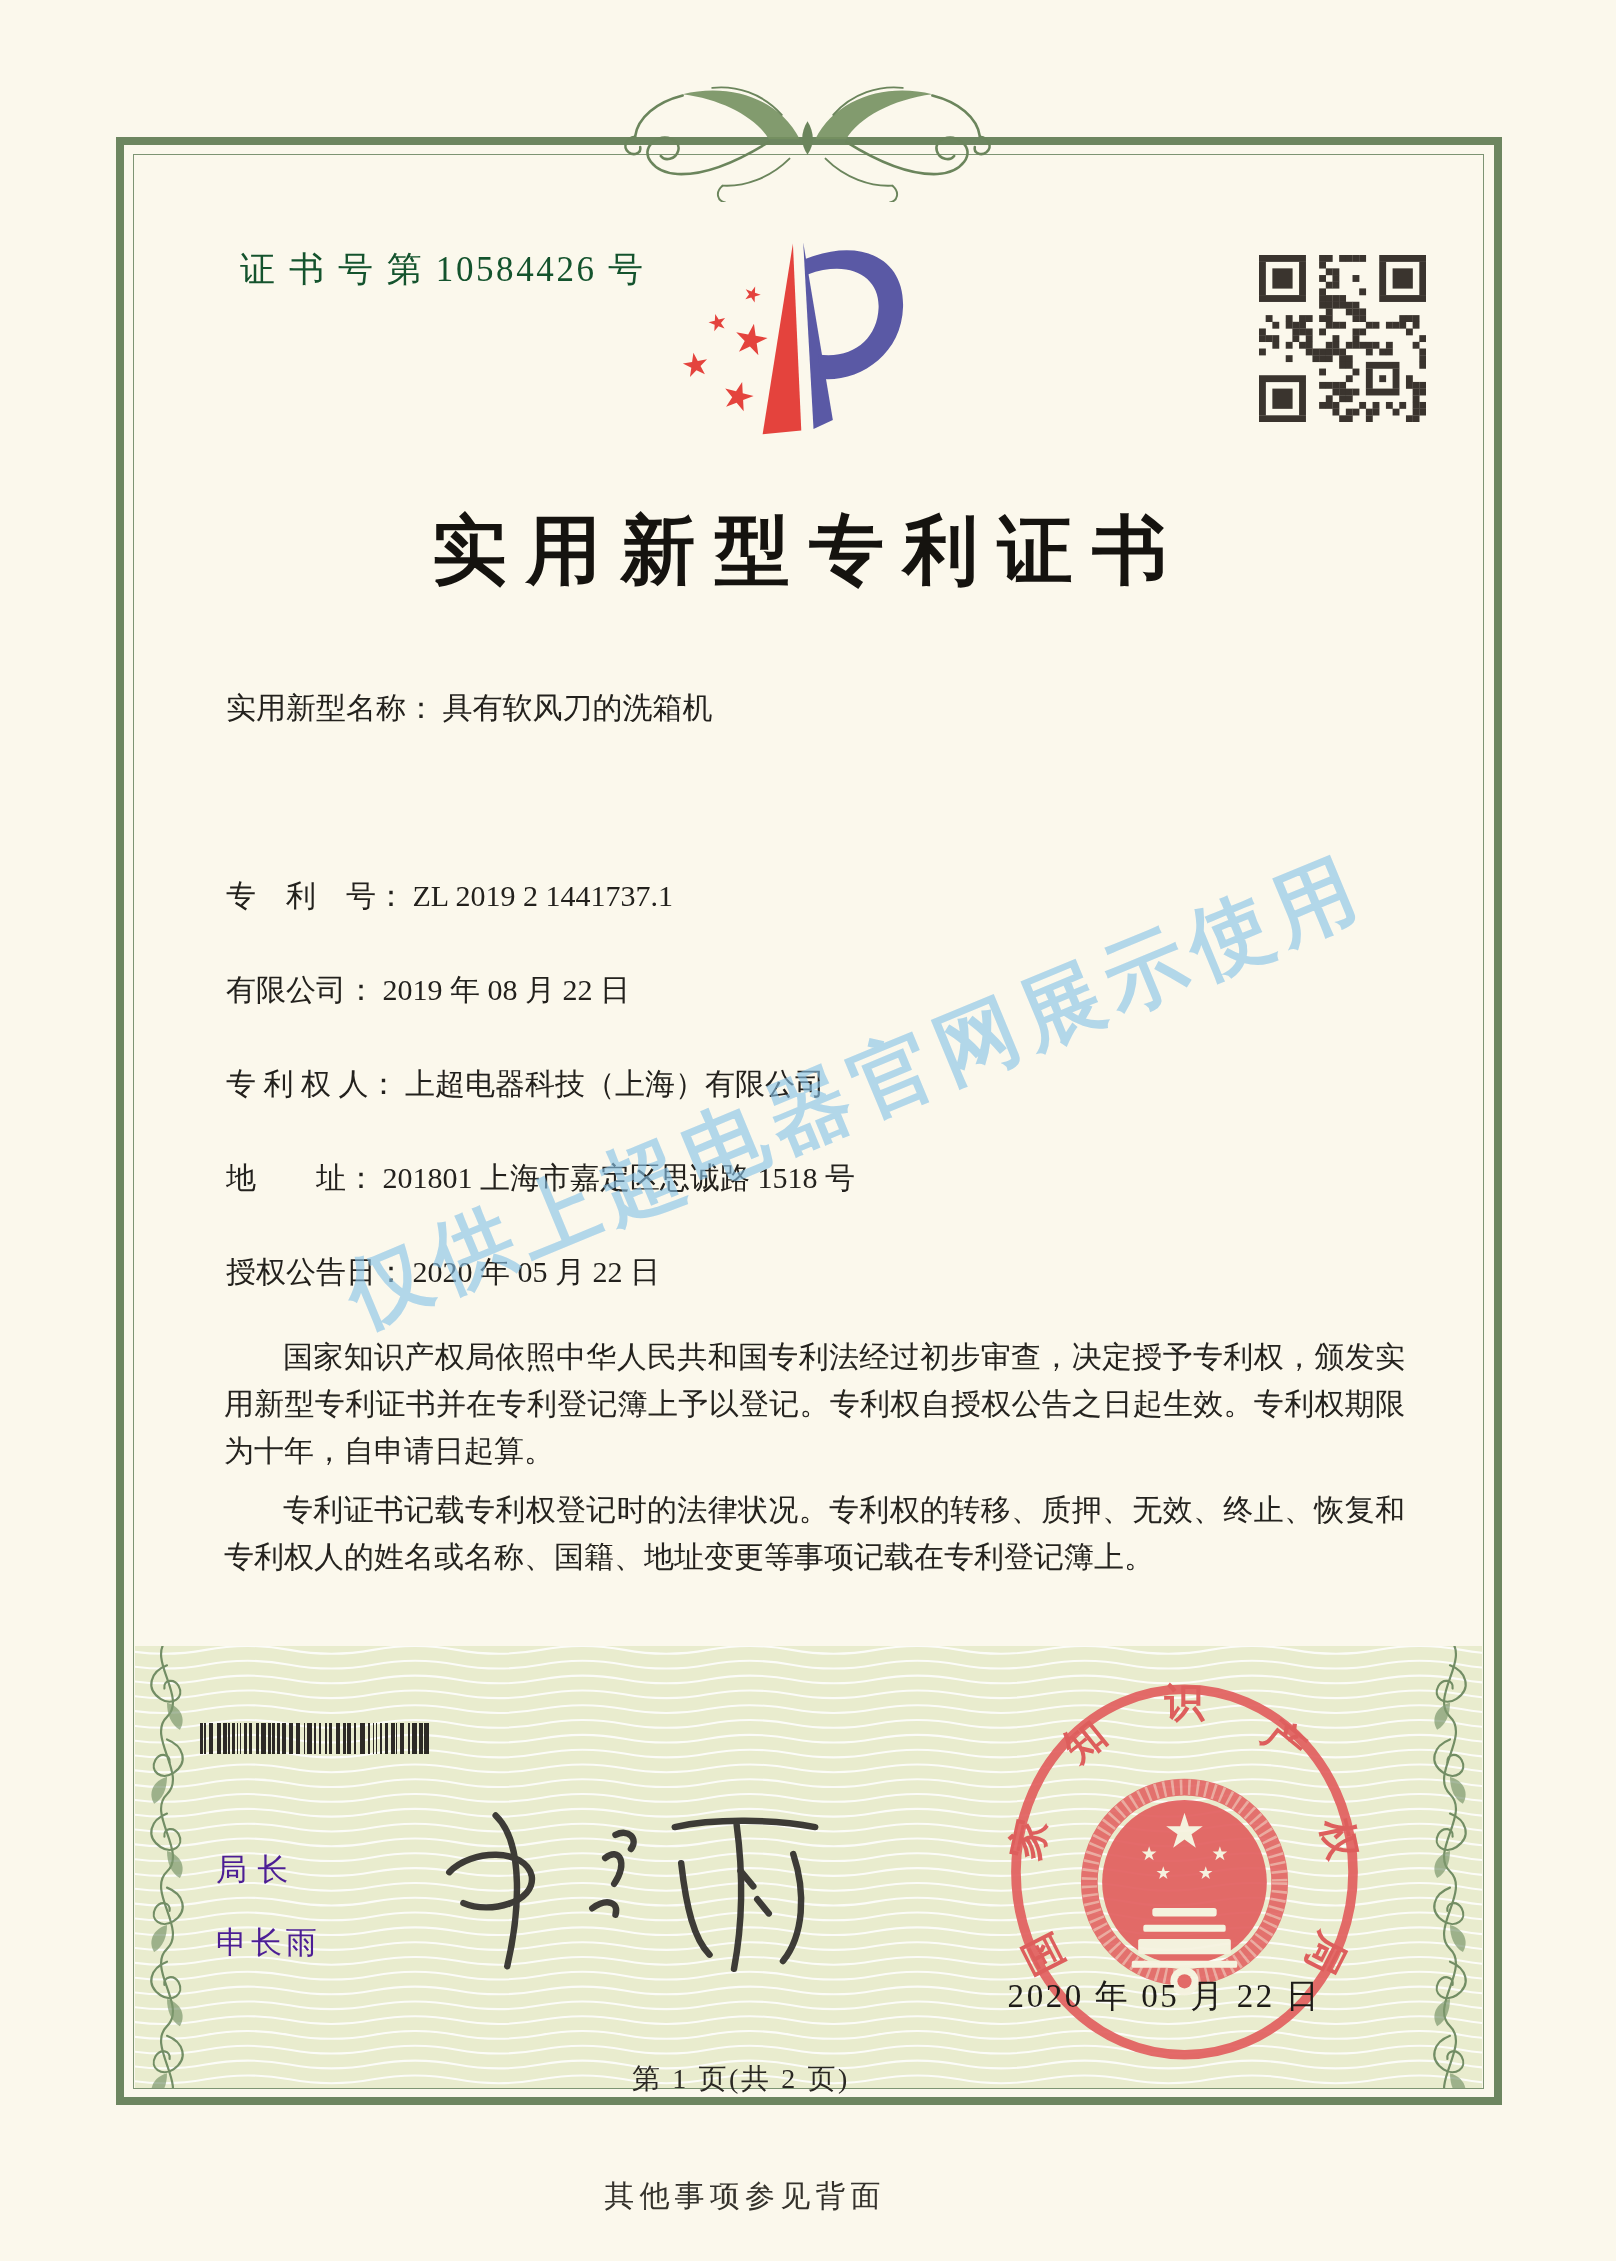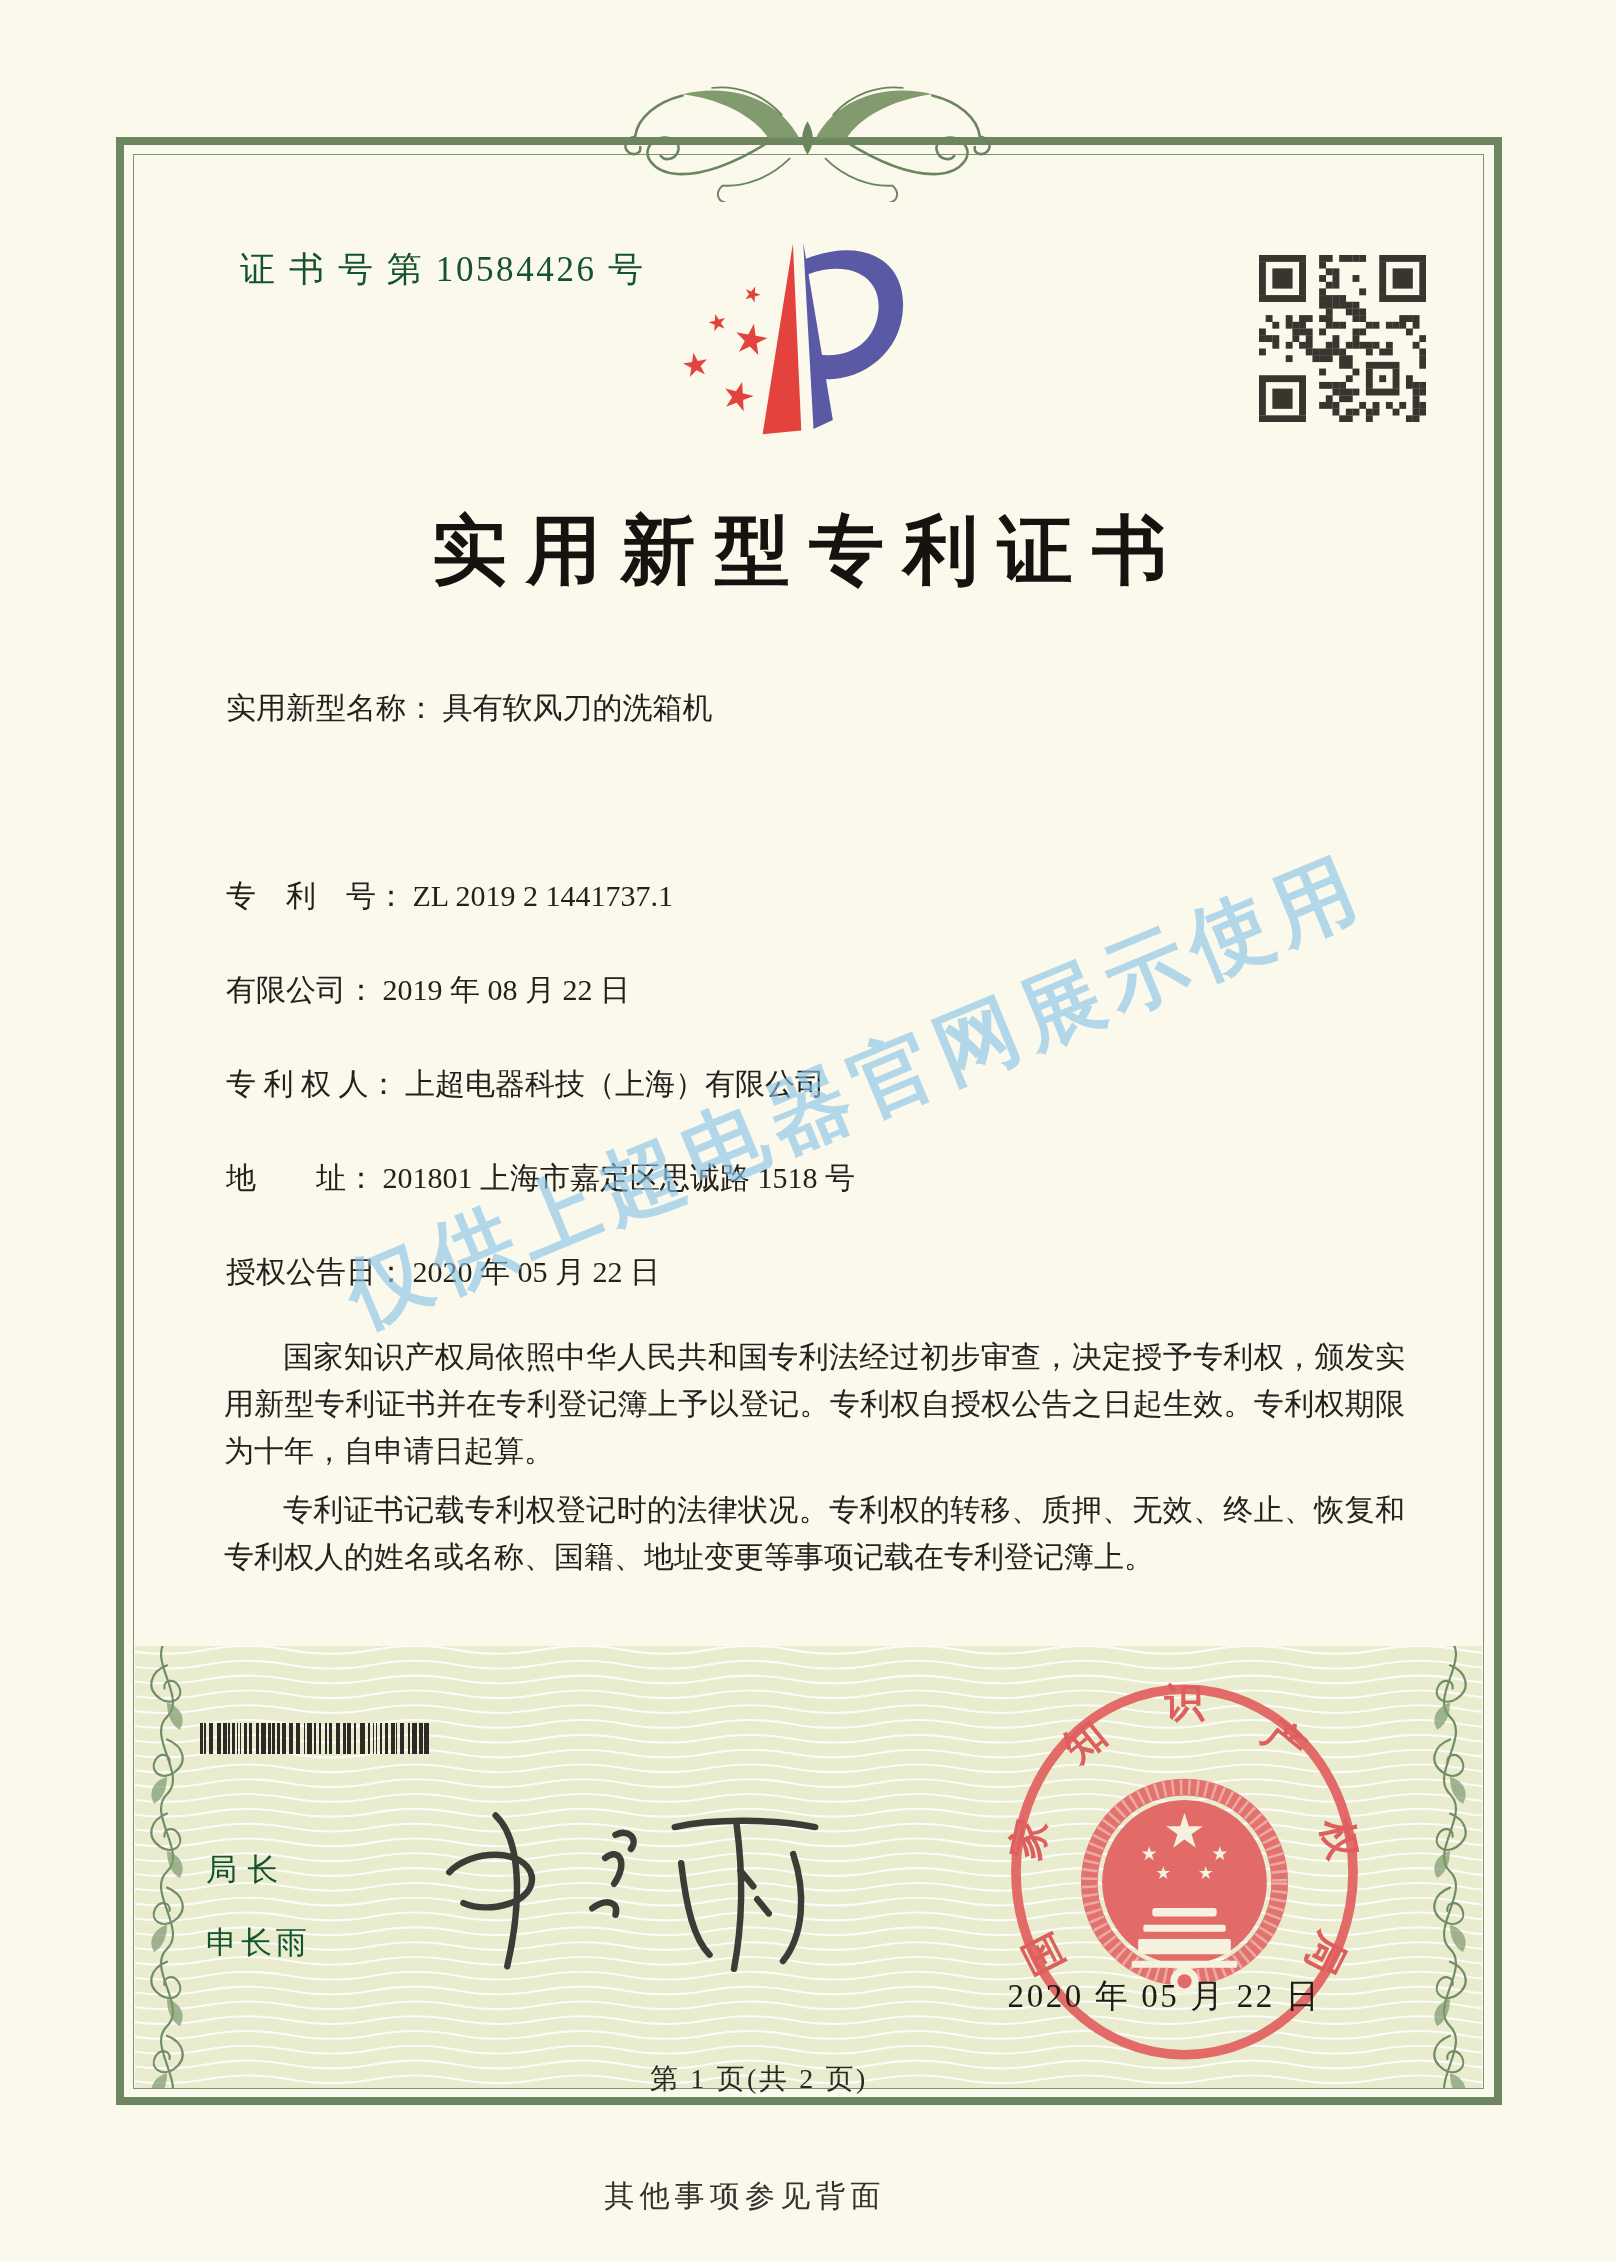--- a/index.html
+++ b/index.html
@@ -52,30 +52,30 @@
     background:var(--waveBg); z-index:3; overflow:hidden;}
   .wave-zone svg.waves{position:absolute; inset:0;}
   .side-orn{position:absolute; top:0; width:62px; height:442px;}
   .side-orn.left{left:1.3px;}
   .side-orn.right{right:1.3px; transform:scaleX(-1);}
 
   .barcode{position:absolute; left:200px; top:1723px; width:236px; height:31px;
     display:flex; align-items:stretch; z-index:12;}
   .barcode div{background:#2d2a26; height:100%;}
 
-  .signer{position:absolute; left:206px; top:1849px; z-index:12; font-size:31px; color:#14532d;}
+  .signer{position:absolute; left:216px; top:1849px; z-index:12; font-size:31px; color:#4c1d95;}
   .signer .t{letter-spacing:10.3px; display:block;}
   .signer .n{display:block; margin-top:31px; letter-spacing:3.9px;}
   .signature{position:absolute; left:399px; top:1782px; width:451px; height:201px; z-index:13;}
 
   .seal{position:absolute; left:1004px; top:1679px; width:361px; height:386px; z-index:14; opacity:.92;}
   .seal-date{position:absolute; left:997px; top:1974px; width:335px; text-align:center;
     font-size:33px; letter-spacing:2.6px; color:#1d1b18; z-index:15; white-space:nowrap;}
 
-  .page-footer{position:absolute; left:566px; top:2060px; width:386px; text-align:center;
+  .page-footer{position:absolute; left:548px; top:2060px; width:386px; text-align:center;
     font-size:28px; color:#2a2823; z-index:12; letter-spacing:2.6px;}
   .back-note{position:absolute; left:552px; top:2176px; width:386px; text-align:center;
     font-size:30px; color:#34322c; letter-spacing:5.2px; z-index:4;}
 
   
   .watermark{position:absolute; left:351px; top:1246px; z-index:40; pointer-events:none;
     font-size:82px; font-weight:bold; letter-spacing:9px; color:var(--wm); opacity:.62;
     white-space:nowrap; transform:rotate(-22.5deg); transform-origin:left center;}
 </style>
 </head>

